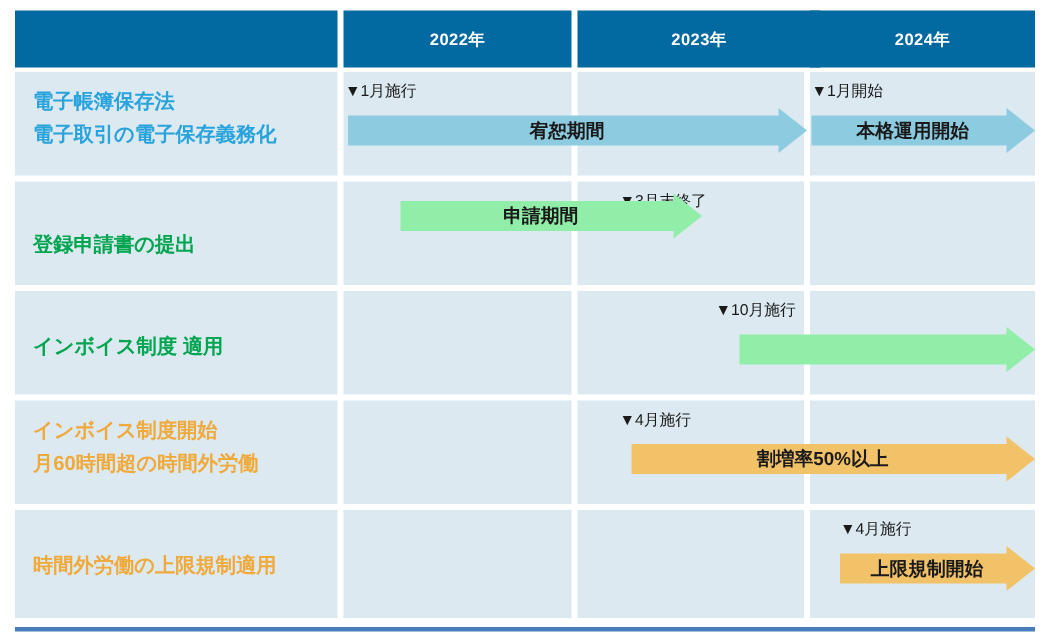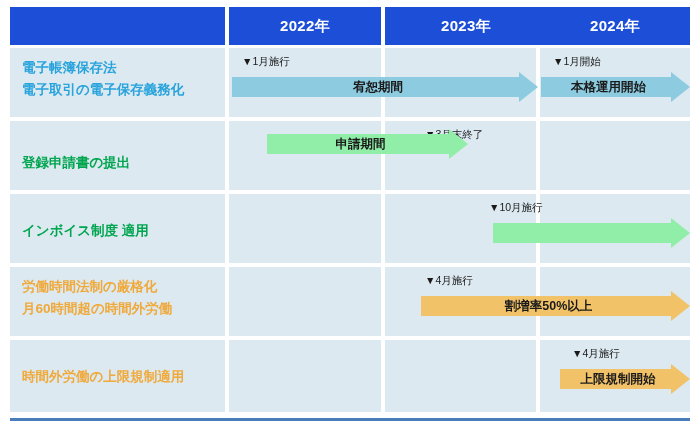--- a/index.html
+++ b/index.html
@@ -25,23 +25,23 @@
     position: absolute;
     left: 0;
     top: 7px;
     width: 700px;
     height: 38px;
   }
   .hdr-cell {
     position: absolute;
     top: 0;
     height: 38px;
-    background: #1d4ed8;
+    background: #0369a1;
     color: #ffffff;
-    font-size: 15px;
+    font-size: 11px;
     font-weight: bold;
     display: flex;
     align-items: center;
     justify-content: center;
     letter-spacing: 0.3px;
   }
   .hdr-label  { left: 10px;  width: 215px; }
   .hdr-y1     { left: 229px; width: 152px; }
   .hdr-y2     { left: 385px; width: 162px; }
   .hdr-y3     { left: 540px; width: 150px; }
@@ -80,21 +80,20 @@
   .label-bot    { top: 34px; }
   .label-mid    { top: 29px; }
 
   
   .marker {
     position: absolute;
     font-size: 10.5px;
     color: #1a1a1a;
     white-space: nowrap;
     line-height: 1;
-    padding-left: 12px;
   }
 
   
   .arrow {
     position: absolute;
     height: 30px;
     display: flex;
     align-items: center;
     justify-content: center;
   }
@@ -216,21 +215,21 @@
       <div class="head"></div>
     </div>
   </div>
 
   <div class="row" style="top:267px; height:69px;">
     <div class="cell c-label"></div>
     <div class="cell c-y1"></div>
     <div class="cell c-y2"></div>
     <div class="cell c-y3"></div>
 
-    <div class="row-label label-orange label-top">労働時間法制の厳格化</div>
+    <div class="row-label label-orange label-top">インボイス制度開始</div>
     <div class="row-label label-orange label-bot">月60時間超の時間外労働</div>
 
     <div class="marker" style="left:413px; top:8px;">
       <span>▼4月施行</span>
     </div>
 
     <div class="arrow a-orange" style="left:421px; top:24px; width:269px;">
       <div class="shaft"></div>
       <div class="head"></div>
       <div class="atext">割増率50%以上</div>

